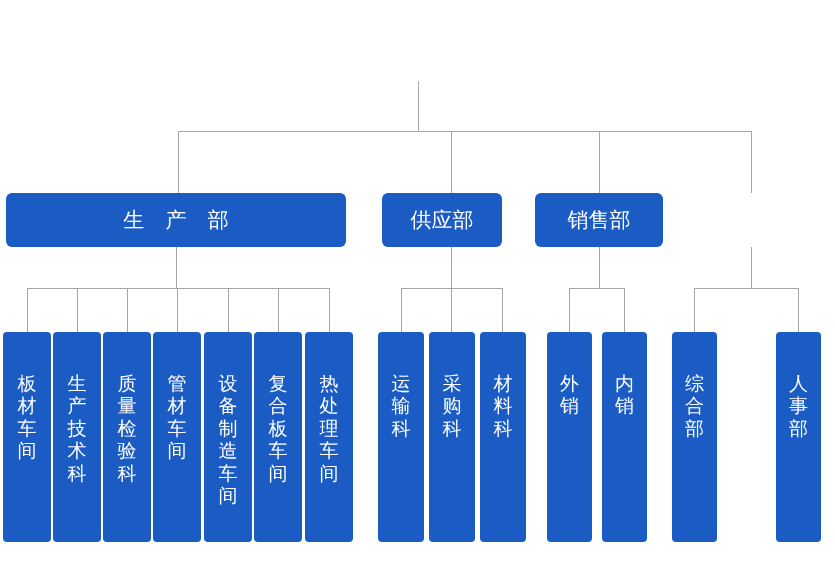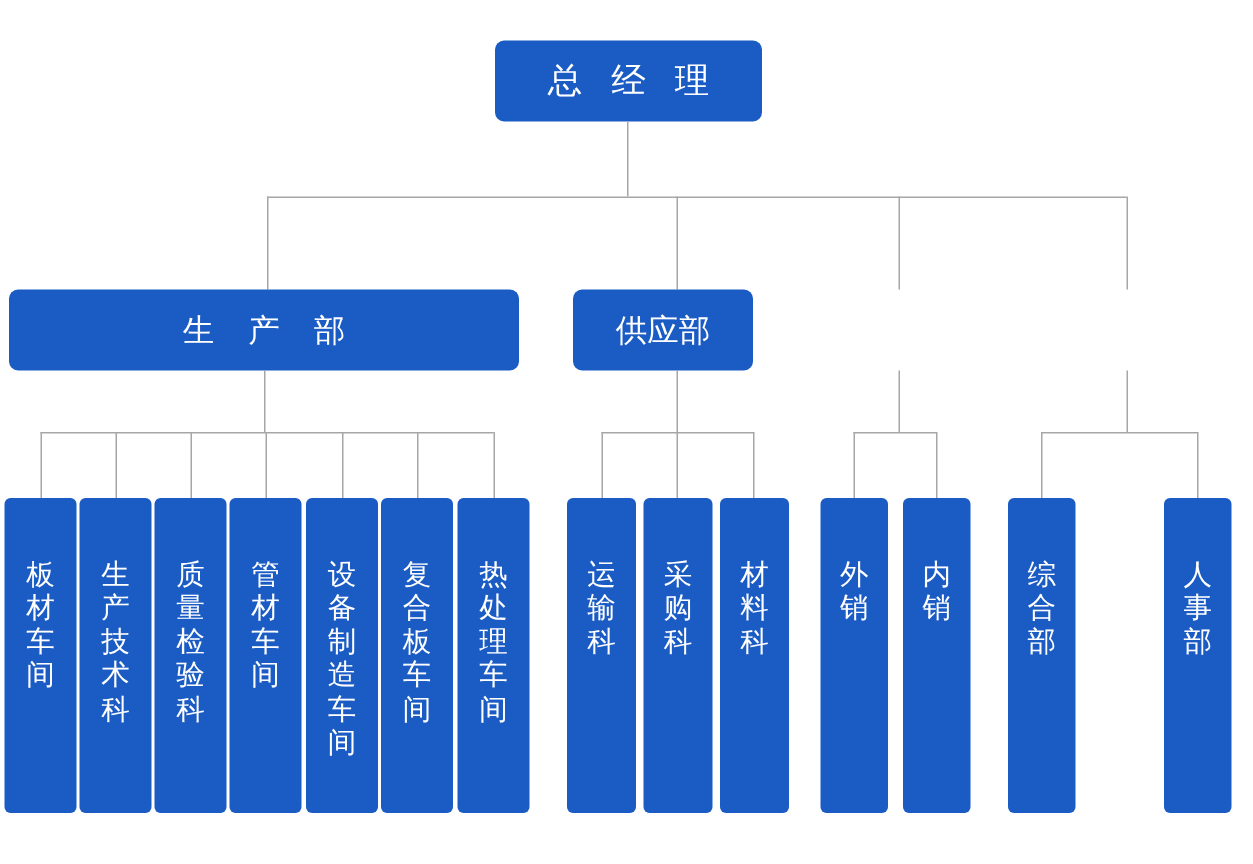--- a/index.html
+++ b/index.html
@@ -32,20 +32,21 @@
   }
   .node.level-1 {
     border-radius: 6px;
     font-size: 23px;
     letter-spacing: 6px;
     text-indent: 6px;
   }
   .node.level-2 {
     border-radius: 6px;
     font-size: 21px;
+    font-family: Liberation Serif, serif;
   }
   .node.level-2.spaced {
     letter-spacing: 8px;
     text-indent: 8px;
   }
   .node.leaf {
     border-radius: 4px;
     font-size: 19px;
   }
   .node.leaf .vstack {
@@ -66,41 +67,41 @@
     background: #a6a6a6;
   }
   .connector.v { width: 1px; }
   .connector.h { height: 1px; }
 </style>
 </head>
 <body>
 
 <div id="chart-root">
 
-  <div class="node level-1" style="left:330px; top:27px; width:178px; height:54px;">
-    <span>总 经 理</span>
-  </div>
 
   <div class="connector v" style="left:418px; top:81px; height:50px;"></div>
 
   <div class="connector h" style="left:178px; top:131px; width:573px;"></div>
 
   <div class="connector v" style="left:178px; top:131px; height:62px;"></div>
   <div class="connector v" style="left:451px; top:131px; height:62px;"></div>
   <div class="connector v" style="left:599px; top:131px; height:62px;"></div>
   <div class="connector v" style="left:751px; top:131px; height:62px;"></div>
 
   <div class="node level-2 spaced" style="left:6px; top:193px; width:340px; height:54px;">
     <span>生 产 部</span>
   </div>
 
   <div class="node level-2" style="left:382px; top:193px; width:120px; height:54px;">
     <span>供应部</span>
   </div>
 
+  <div class="node level-2" style="left:535px; top:193px; width:128px; height:54px;">
+    <span>销售部</span>
+  </div>
 
 
   <div class="connector v" style="left:176px; top:247px; height:41px;"></div>
   <div class="connector h" style="left:27px; top:288px; width:302px;"></div>
   <div class="connector v" style="left:27px; top:288px; height:44px;"></div>
   <div class="connector v" style="left:77px; top:288px; height:44px;"></div>
   <div class="connector v" style="left:127px; top:288px; height:44px;"></div>
   <div class="connector v" style="left:177px; top:288px; height:44px;"></div>
   <div class="connector v" style="left:228px; top:288px; height:44px;"></div>
   <div class="connector v" style="left:278px; top:288px; height:44px;"></div>

